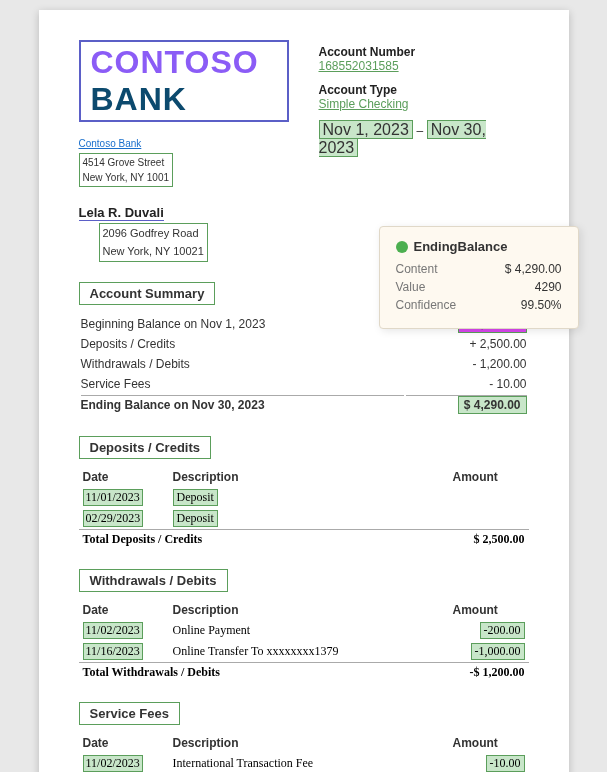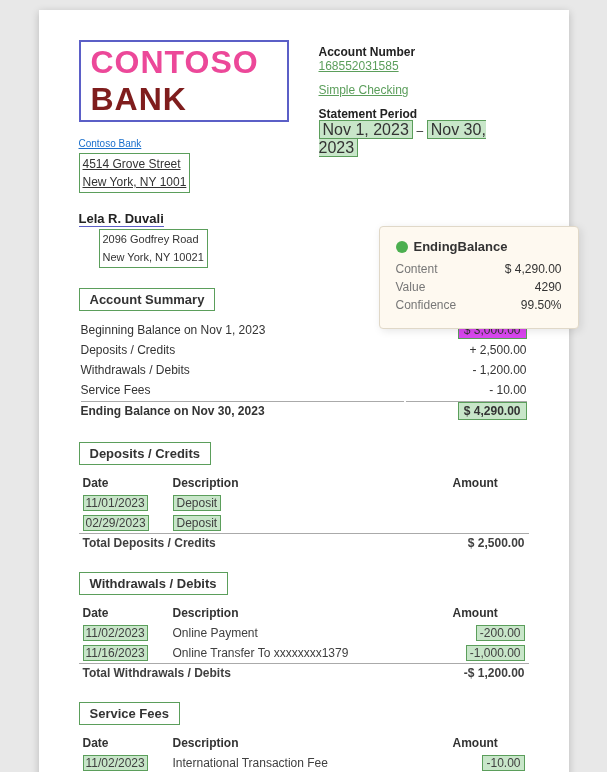--- a/index.html
+++ b/index.html
@@ -25,38 +25,37 @@
     
     .bank-logo {
       font-size: 32px;
       font-weight: 900;
       letter-spacing: 1px;
       border: 2.5px solid #5b5fc7;
       display: inline-block;
       padding: 2px 10px;
       margin-bottom: 8px;
     }
-    .logo-contoso { color: #ec4899; }
-    .logo-bank { color: #7f1d1d; margin-top: 24px; }
+    .logo-contoso { color: #8b5cf6; }
+    .logo-bank { color: #0c4a6e; margin-top: 24px; }
 
     .bank-address-block {
       font-size: 10px;
       color: #555;
       line-height: 1.5;
       margin-bottom: 2px;
     }
     .bank-address-block a { color: #1a6fcc; text-decoration: underline; }
     .bank-address-lines {
       border: 1.5px solid #5b9e5b;
       display: inline-block;
       padding: 1px 3px;
-      font-size: 12px;
+      font-size: 10px;
       color: #333;
       line-height: 1.5;
-      text-decoration: underline;
     }
 
     .header-row {
       display: flex;
       justify-content: space-between;
       align-items: flex-start;
     }
     .header-left { flex: 1; }
     .header-right {
       flex: 1;
@@ -139,21 +138,21 @@
 
     
     .data-table { width: 100%; font-size: 12px; border-collapse: collapse; }
     .data-table th {
       text-align: left;
       font-weight: bold;
       color: #333;
       padding: 3px 4px;
       border-bottom: none;
     }
-    .data-table td { padding: 2px 4px; color: #404040; }
+    .data-table td { padding: 2px 4px; color: #000000; font-family: Liberation Serif, serif; }
     .data-table .total-row td {
       font-weight: bold;
       border-top: 1px solid #aaa;
     }
     .data-table .total-row .total-amount { text-align: right; }
     .data-table .amount-col { text-align: right; }
     .highlight-date {
       background: #c8e6c9;
       border: 1px solid #5b9e5b;
       padding: 0 2px;
@@ -242,24 +241,24 @@
           <span>New York, NY 10021</span>
         </div>
       </div>
     </div>
     <div class="header-right">
       <div class="account-info-block">
         <div class="account-info-label">Account Number</div>
         <div class="account-info-value">168552031585</div>
       </div>
       <div class="account-info-block">
+        <div class="account-info-label">Account Type</div>
         <div class="account-info-value">Simple Checking</div>
       </div>
       <div class="account-info-block">
-        <div class="account-info-label">Statement Period</div>
         <div>
           <span class="period-highlight">Nov 1, 2023</span>
           <span class="period-dash">–</span>
           <span class="period-highlight">Nov 30, 2023</span>
         </div>
       </div>
     </div>
   </div>
 
   <div class="section">

